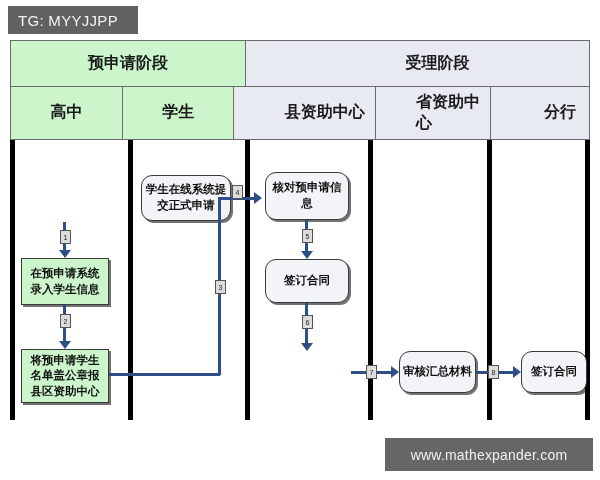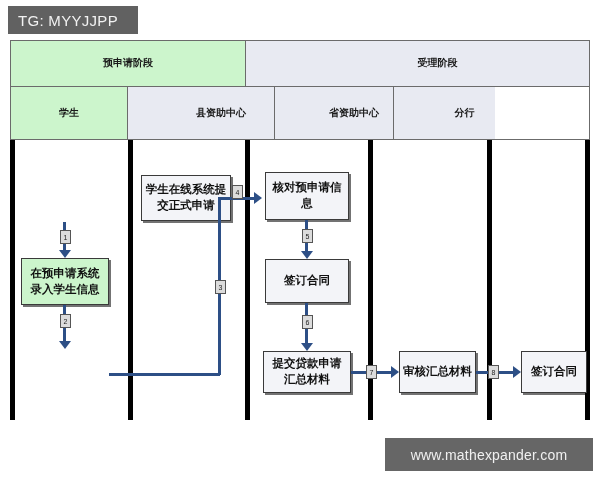--- a/index.html
+++ b/index.html
@@ -19,21 +19,21 @@
              display:flex;align-items:center;justify-content:center;
              letter-spacing:.2px;}
 
   
   .lane-table{position:absolute;left:10px;top:40px;width:580px;height:100px;
               border:1px solid #6b6b6b;box-sizing:border-box;
               display:flex;flex-direction:column;}
   .phase-row{display:flex;height:45px;}
   .role-row{display:flex;height:53px;border-top:1px solid #6b6b6b;}
   .phase-cell,.role-cell{display:flex;align-items:center;justify-content:center;
-              box-sizing:border-box;font-size:10px;color:#1a1a1a;
+              box-sizing:border-box;font-size:16px;color:#1a1a1a;
               font-family:"DejaVu Serif","Liberation Serif",serif;font-weight:bold;}
   .phase-cell{border-right:1px solid #6b6b6b;}
   .role-cell{border-right:1px solid #6b6b6b;}
   .phase-cell:last-child,.role-cell:last-child{border-right:none;}
   .green{background:#ccf5cc;}
   .grey{background:#e8eaf2;padding-left:40px;}
 
   
   .lane-body{position:absolute;left:10px;top:140px;width:580px;height:280px;
              box-sizing:border-box;border-bottom:5px solid #000;}
@@ -42,21 +42,21 @@
   .lane-col.last{border-right:5px solid #000;}
 
   
   .node{position:absolute;box-sizing:border-box;
         border:1px solid #3a3a3a;
         display:flex;align-items:center;justify-content:center;text-align:center;
         font-size:11.5px;line-height:1.35;color:#111;
         font-family:"DejaVu Serif","Liberation Serif",serif;font-weight:bold;
         box-shadow:2px 2px 0 rgba(0,0,0,.55);}
   .node.green{background:#ccf5cc;}
-  .node.white{background:#f3f4f8;}
+  .node.white{background:#f3f4f8;border-radius:11px;}
   .node span{display:block;padding:0 3px;}
 
   
   .vline{position:absolute;width:3px;background:#2d4f86;}
   .hline{position:absolute;height:3px;background:#2d4f86;}
   .arrow-down{position:absolute;width:0;height:0;
       border-left:6px solid transparent;border-right:6px solid transparent;
       border-top:8px solid #2d4f86;}
   .arrow-right{position:absolute;width:0;height:0;
       border-top:6px solid transparent;border-bottom:6px solid transparent;
@@ -72,20 +72,21 @@
 <div id="stage">
 
   <div class="tg-tag">TG: MYYJJPP</div>
 
   <div class="lane-table">
     <div class="phase-row">
       <div class="phase-cell green" style="width:235px">预申请阶段</div>
       <div class="phase-cell grey" style="width:343px">受理阶段</div>
     </div>
     <div class="role-row">
+      <div class="role-cell green" style="width:118px">高中</div>
       <div class="role-cell green" style="width:117px">学生</div>
       <div class="role-cell grey" style="width:147px">县资助中心</div>
       <div class="role-cell grey" style="width:119px">省资助中心</div>
       <div class="role-cell grey" style="width:101px">分行</div>
     </div>
   </div>
 
   <div class="lane-body">
     <div class="lane-col" style="left:0px;width:118px"></div>
     <div class="lane-col" style="left:118px;width:117px"></div>
@@ -97,20 +98,23 @@
     <div class="arrow-down" style="left:49px;top:110px"></div>
     <div class="seqnum" style="left:50px;top:90px">1</div>
 
     <div class="node green" style="left:11px;top:118px;width:88px;height:47px">
       <span>在预申请系统录入学生信息</span>
     </div>
     <div class="vline" style="left:53px;top:165px;height:38px"></div>
     <div class="arrow-down" style="left:49px;top:201px"></div>
     <div class="seqnum" style="left:50px;top:174px">2</div>
 
+    <div class="node green" style="left:11px;top:209px;width:88px;height:54px">
+      <span>将预申请学生名单盖公章报县区资助中心</span>
+    </div>
 
     <div class="hline" style="left:99px;top:233px;width:111px"></div>
 
     <div class="node white" style="left:131px;top:35px;width:90px;height:46px">
       <span>学生在线系统提交正式申请</span>
     </div>
 
     <div class="vline" style="left:208px;top:57px;height:178px"></div>
     <div class="seqnum" style="left:205px;top:140px">3</div>
 
@@ -125,23 +129,20 @@
     <div class="arrow-down" style="left:291px;top:111px"></div>
     <div class="seqnum" style="left:292px;top:89px">5</div>
 
     <div class="node white" style="left:255px;top:119px;width:84px;height:44px">
       <span>签订合同</span>
     </div>
     <div class="vline" style="left:295px;top:163px;height:42px"></div>
     <div class="arrow-down" style="left:291px;top:203px"></div>
     <div class="seqnum" style="left:292px;top:175px">6</div>
 
-    <div class="node white" style="left:253px;top:211px;width:88px;height:42px">
-      <span>提交贷款申请汇总材料</span>
-    </div>
     <div class="hline" style="left:341px;top:231px;width:42px"></div>
     <div class="arrow-right" style="left:381px;top:226px"></div>
     <div class="seqnum" style="left:356px;top:225px">7</div>
 
     <div class="node white" style="left:389px;top:211px;width:77px;height:42px">
       <span>审核汇总材料</span>
     </div>
     <div class="hline" style="left:466px;top:231px;width:39px"></div>
     <div class="arrow-right" style="left:503px;top:226px"></div>
     <div class="seqnum" style="left:478px;top:225px">8</div>

